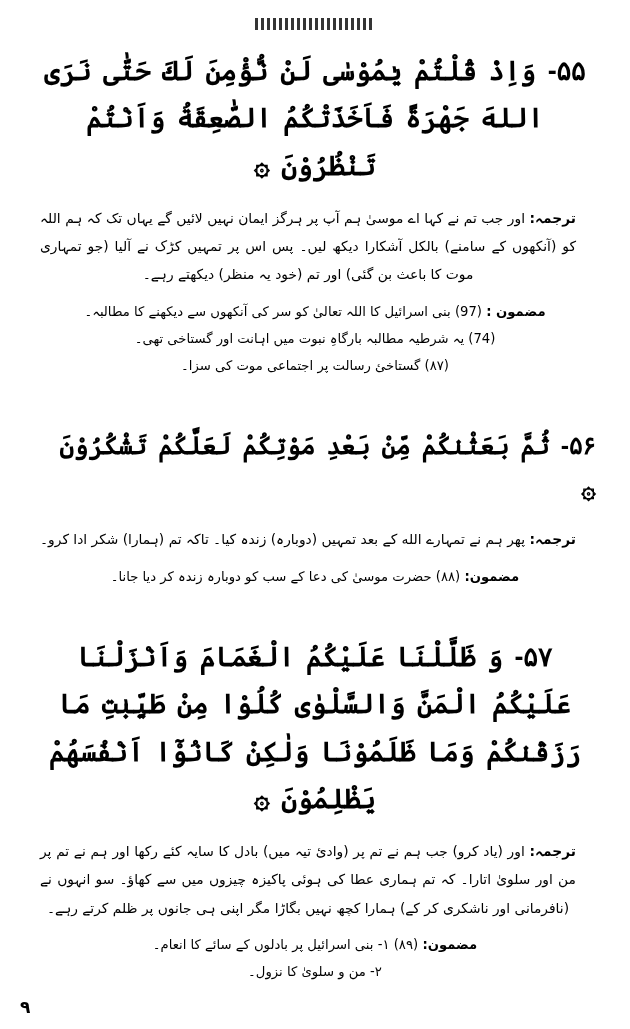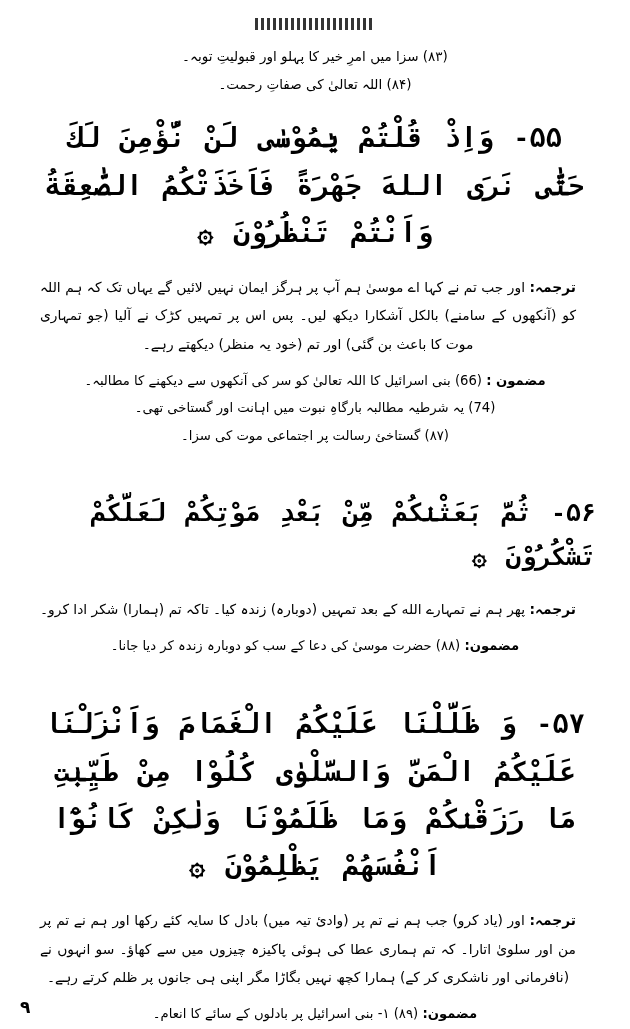--- a/index.html
+++ b/index.html
@@ -44,21 +44,21 @@
   .note-line {
     display: block;
     text-align: center;
     letter-spacing: 0.2px;
     margin-bottom: 2px;
   }
   .ayah-block {
     margin: 18px 0 6px 0;
   }
   .ayah-text {
-    font-family: Liberation Mono, monospace;
+    font-family: Liberation Sans, sans-serif;
     font-size: 27px;
     line-height: 1.75;
     text-align: center;
     font-weight: 700;
     letter-spacing: 0.5px;
     direction: rtl;
     word-spacing: 4px;
   }
   .ayah-text.small {
     font-size: 25px;
@@ -100,35 +100,31 @@
   }
   .spacer-md { height: 20px; }
 </style>
 </head>
 <body>
 
 <div class="page">
 
   <div class="ornament-band"></div>
 
-  <div class="notes-top">
-    <span class="note-line">(۸۳) سزا میں امرِ خیر کا پہلو اور قبولیتِ توبہ۔</span>
-    <span class="note-line">(۸۴) اللہ تعالیٰ کی صفاتِ رحمت۔</span>
-  </div>
 
   <div class="ayah-block">
     <div class="ayah-text">۵۵- وَاِذْ قُلْتُمْ يٰمُوْسٰى لَنْ نُّؤْمِنَ لَكَ حَتّٰى نَرَى اللهَ جَهْرَةً فَاَخَذَتْكُمُ الصّٰعِقَةُ وَاَنْتُمْ تَنْظُرُوْنَ ۞</div>
     <div class="tarjuma">
       <span class="lbl">ترجمہ:</span>
       <span>اور جب تم نے کہا ‌اے موسیٰ ہم آپ پر ہرگز ایمان نہیں لائیں گے یہاں تک کہ ہم اللہ کو (آنکھوں کے سامنے) بالکل آشکارا دیکھ لیں۔ پس اس پر تمہیں کڑک نے آلیا (جو تمہاری موت کا باعث بن گئی) اور تم (خود یہ منظر) دیکھتے رہے۔</span>
     </div>
     <div class="mazmoon">
       <span class="row">
         <span class="lbl">مضمون :</span>
-        <span>(66) بنی اسرائیل کا اللہ تعالیٰ کو سر کی آنکھوں سے دیکھنے کا مطالبہ۔</span>
+        <span>(97) بنی اسرائیل کا اللہ تعالیٰ کو سر کی آنکھوں سے دیکھنے کا مطالبہ۔</span>
       </span>
       <span class="row">(74) یہ شرطیہ مطالبہ بارگاہِ نبوت میں اہانت اور گستاخی تھی۔</span>
       <span class="row">(۸۷) گستاخئ رسالت پر اجتماعی موت کی سزا۔</span>
     </div>
   </div>
 
   <div class="spacer-md"></div>
 
   <div class="ayah-block">
     <div class="ayah-text small">۵۶- ثُمَّ بَعَثْنٰكُمْ مِّنْ بَعْدِ مَوْتِكُمْ لَعَلَّكُمْ تَشْكُرُوْنَ ۞</div>

